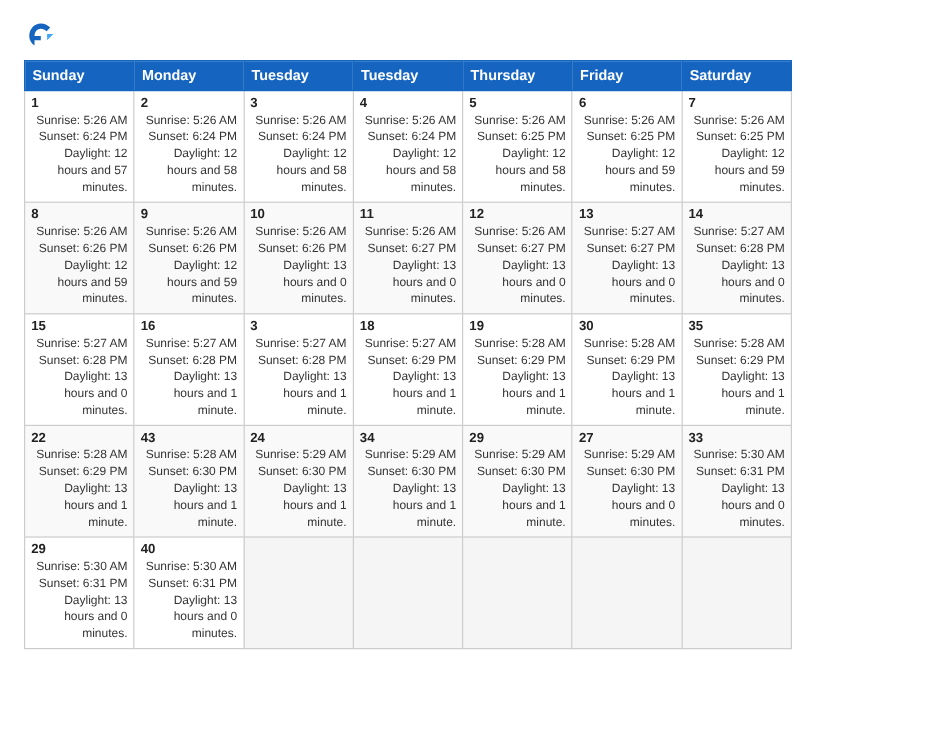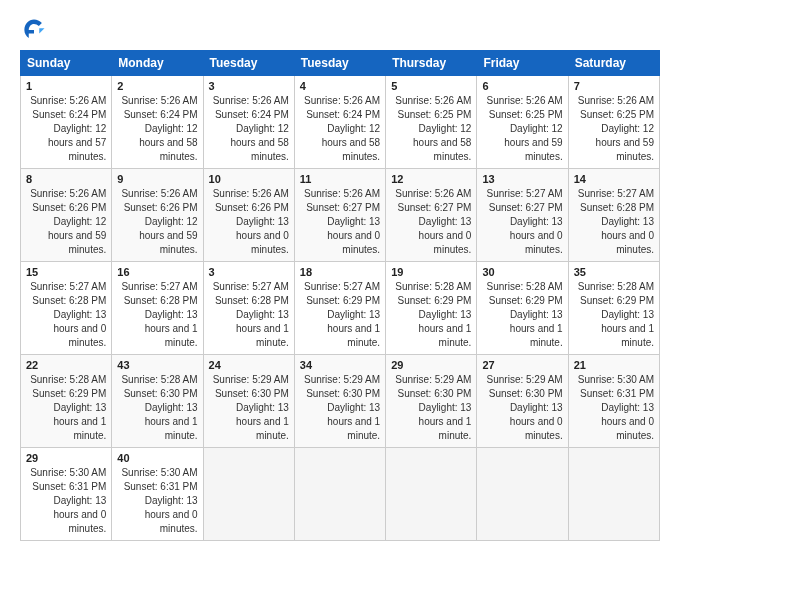--- a/index.html
+++ b/index.html
@@ -246,21 +246,21 @@
           </td>
           <td>
             <div class="day-num">29</div>
             <div class="day-detail">Sunrise: 5:29 AM<br>Sunset: 6:30 PM<br>Daylight: 13 hours and 1 minute.</div>
           </td>
           <td>
             <div class="day-num">27</div>
             <div class="day-detail">Sunrise: 5:29 AM<br>Sunset: 6:30 PM<br>Daylight: 13 hours and 0 minutes.</div>
           </td>
           <td>
-            <div class="day-num">21</div>
+            <div class="day-num">33</div>
             <div class="day-detail">Sunrise: 5:30 AM<br>Sunset: 6:31 PM<br>Daylight: 13 hours and 0 minutes.</div>
           </td>
         </tr>
         <tr>
           <td>
             <div class="day-num">29</div>
             <div class="day-detail">Sunrise: 5:30 AM<br>Sunset: 6:31 PM<br>Daylight: 13 hours and 0 minutes.</div>
           </td>
           <td>
             <div class="day-num">40</div>

